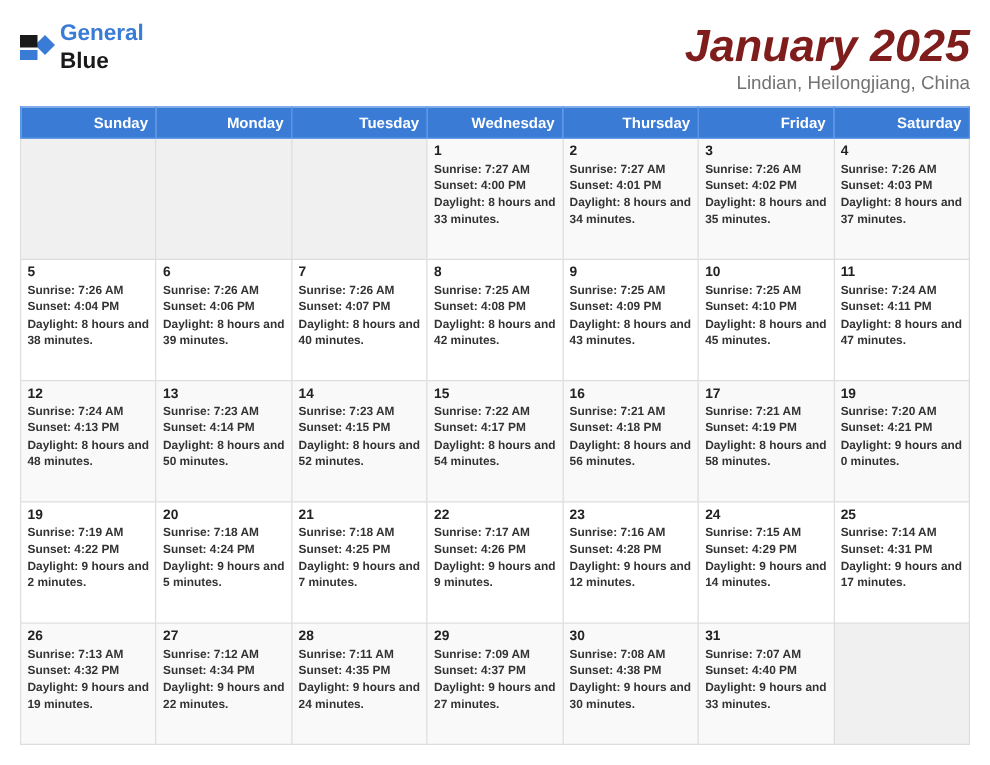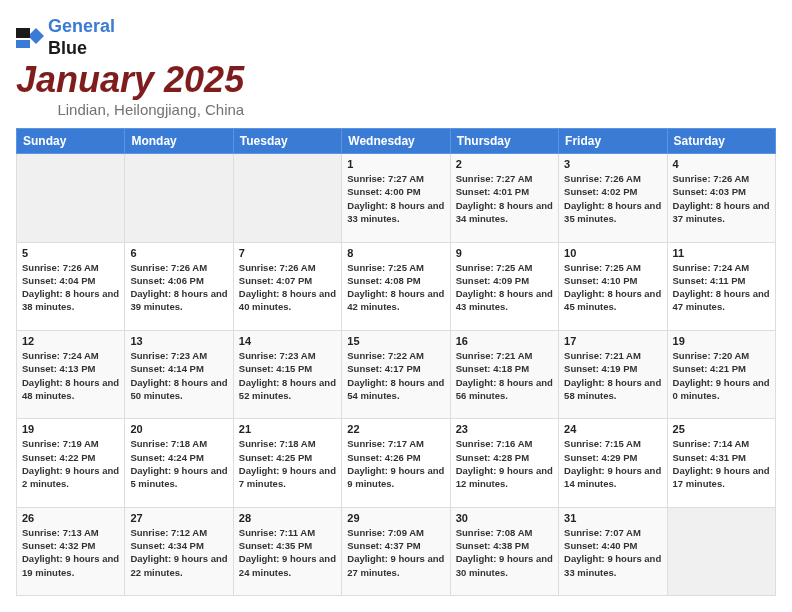--- a/index.html
+++ b/index.html
@@ -15,21 +15,20 @@
       height: 612px;
       padding: 16px;
       display: flex;
       flex-direction: column;
     }
     .header {
       display: flex;
       justify-content: space-between;
       align-items: flex-start;
       margin-bottom: 10px;
-      flex-direction: column;
     }
     .logo {
       display: flex;
       align-items: center;
     }
     .logo-text {
       font-size: 18px;
       font-weight: bold;
       color: #1a1a1a;
       line-height: 1.2;
@@ -58,21 +57,21 @@
     .calendar {
       flex: 1;
       border: 1px solid #ccc;
       border-collapse: collapse;
       width: 100%;
       table-layout: fixed;
     }
     .calendar th {
       background: #3a7bd5;
       color: #fff;
-      text-align: left;
+      text-align: right;
       padding: 5px 6px;
       font-size: 12px;
       border: 1px solid #5a95e5;
     }
     .calendar td {
       border: 1px solid #ddd;
       vertical-align: top;
       padding: 4px 5px;
       font-size: 10px;
       color: #333;

